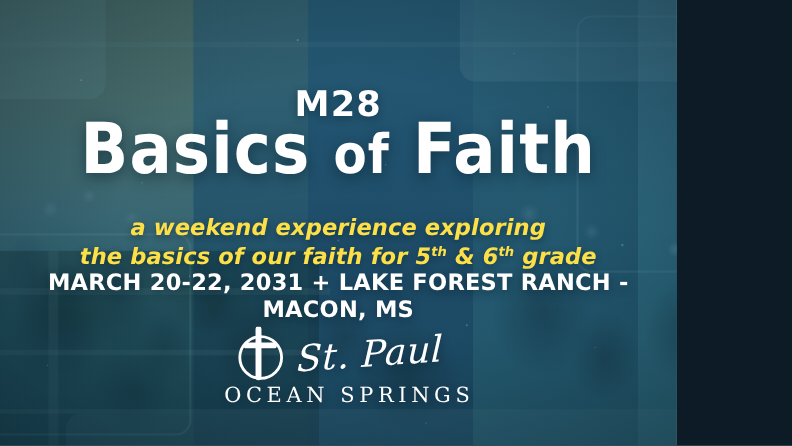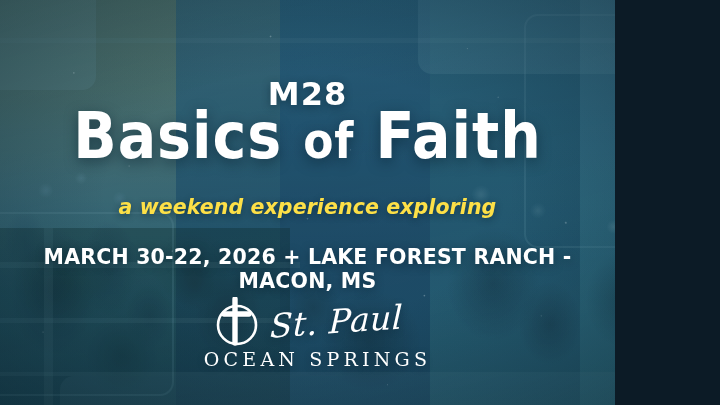--- a/index.html
+++ b/index.html
@@ -232,23 +232,24 @@
       <span class="w">
         <span class="sml">of</span>
       </span>
       <span class="w">
         <span class="cap">Faith</span>
       </span>
     </div>
 
     <div class="subtitle">
       <div>a weekend experience exploring</div>
+      <div><span>the basics of our faith for 5</span><sup>th</sup><span> &amp; 6</span><sup>th</sup><span> grade</span></div>
     </div>
 
-    <div class="daterow">MARCH 30-22, 2026 + LAKE FOREST RANCH - MACON, MS</div>
+    <div class="daterow">MARCH 20-22, 2031 + LAKE FOREST RANCH - MACON, MS</div>
 
     <div class="logo">
       <div class="logo-top">
         <svg class="logo-mark" viewBox="0 0 52 52">
           <circle cx="25" cy="28" r="19" fill="none" stroke="#ffffff" stroke-width="2.6"></circle>
           <path d="M23 46 L23 2" stroke="#ffffff" stroke-width="5.4" stroke-linecap="round" fill="none"></path>
           <path d="M12 17 L37 17" stroke="#ffffff" stroke-width="5.4" stroke-linecap="round" fill="none"></path>
         </svg>
         <span class="logo-script">St. Paul</span>
       </div>

